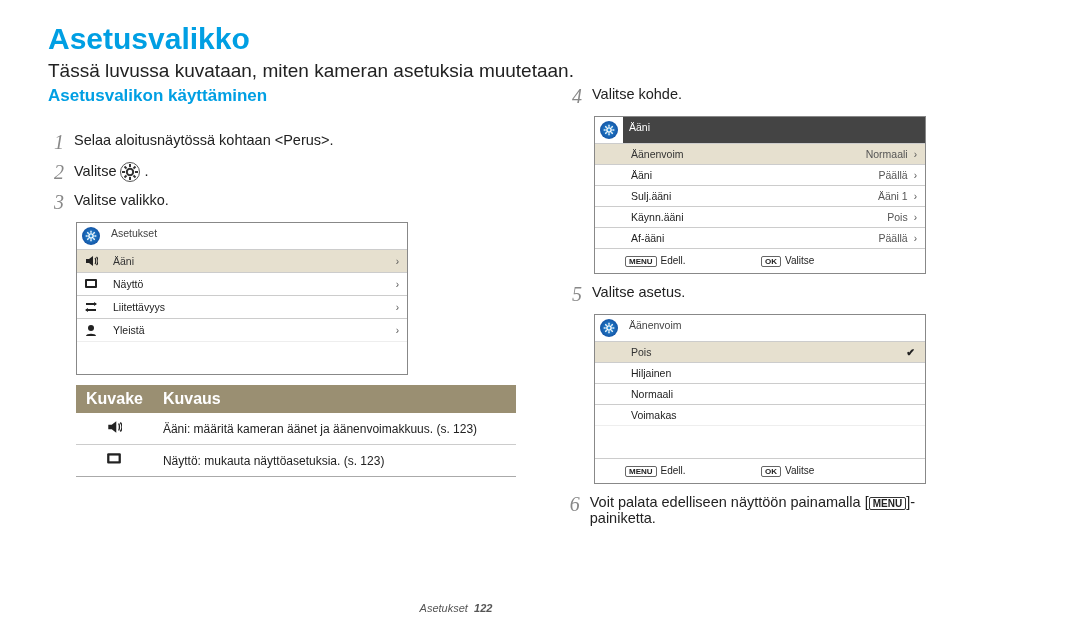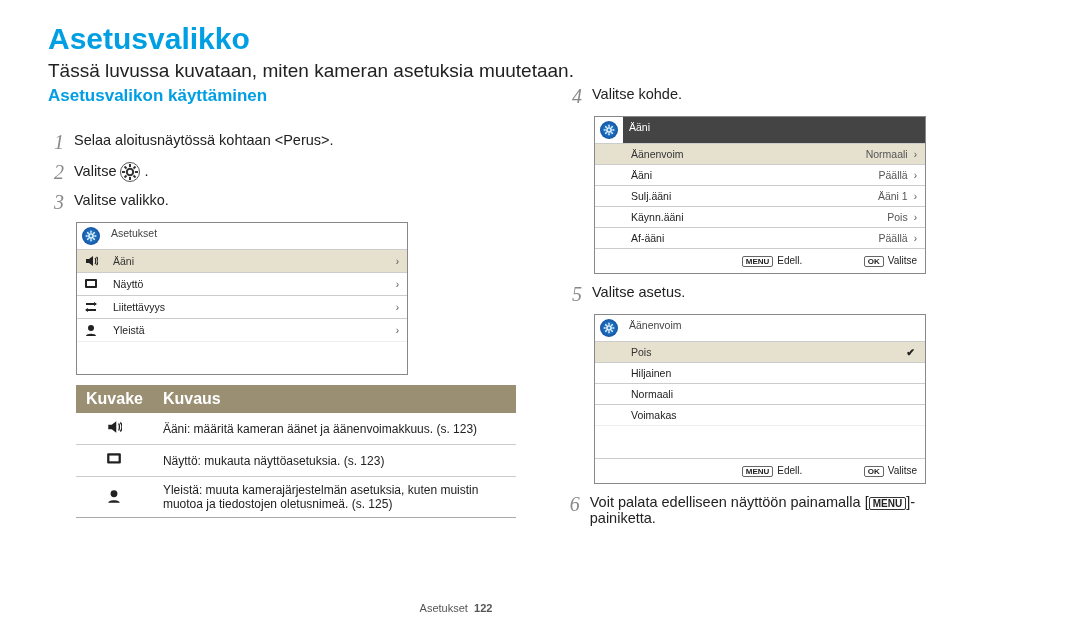--- a/index.html
+++ b/index.html
@@ -21,35 +21,35 @@
   .cam-gear { width:28px; display:flex; align-items:center; justify-content:center; padding:4px 0; }
   .cam-title { flex:1; padding:4px 6px; color:#fff; background:#444; font-size:10.5px; }
   .cam .pale-title { background:#fff; color:#444; }
   .cam-row { display:flex; align-items:center; border-top:1px solid #ccc; }
   .cam-icon-slot { width:28px; display:flex; justify-content:center; padding:4px 0; }
   .cam-row .label { flex:1; padding:4px 8px; }
   .cam-row .rval { padding:4px 6px; color:#555; white-space:nowrap; }
   .cam-row .chev { padding:4px 8px 4px 0; color:#555; font-size:10px; }
   .cam-row.active { background:#e6e0cf; }
   .cam-row.active .label { color:#333; }
-  .cam-footer { display:flex; gap:22px; padding:6px 8px 6px 30px; border-top:1px solid #ccc; font-size:10px; position:relative;justify-content:flex-end; }
+  .cam-footer { display:flex; gap:36px; padding:6px 8px 6px 30px; border-top:1px solid #ccc; font-size:10px; position:relative; }
   .cam-footer .badge { display:inline-block; border:1px solid #666; border-radius:2px; padding:0 3px; font-size:8px; font-weight:700; margin-right:4px; }
   .cam-blank { height:32px; border-top:1px solid #eee; }
   .cam-check { padding:0 10px; font-weight:700; }
   .cam-footer-flex { display:flex; }
   .cam-footer-flex > div:first-child { width:100px; }
 
   
   .ktable { width:100%; border-collapse:collapse; font-size:12px; margin-top:8px; margin-left:28px; width:440px; }
   .ktable th { background:#9a8f72; color:#fff; text-align:left; padding:5px 10px; font-weight:700; font-size:16px; }
   .ktable td { padding:6px 10px; border-bottom:1px solid #ccc; vertical-align:middle; }
   .ktable td:first-child { width:46px; text-align:center; }
   .ktable tr:last-child td { border-bottom:1px solid #aaa; }
 
-  .footer { position:absolute; bottom:16px; left:0; right:0; text-align:center; font-size:11px; color:#555; }
+  .footer { position:absolute; bottom:16px; left:0; right:0; text-align:center; font-size:11px; color:#555;font-style:italic; }
   .footer b { font-weight:700; }
 
   
   svg.ic { width:14px; height:14px; }
   svg.ic-lg { width:16px; height:16px; }
   svg.gear { width:18px; height:18px; }
   .gear-circle { display:inline-flex; width:18px; height:18px; border-radius:50%; align-items:center; justify-content:center; vertical-align:middle; }
   .gear-circle.outline { border:1px solid #555; }
   .gear-circle.blue { background:radial-gradient(circle,#2a90d9,#0b3d91); }
 </style>
@@ -185,26 +185,20 @@
                   <use href="#i-speaker"></use>
                 </svg></td>
           <td><span class="bold">Ääni</span><span>: määritä kameran äänet ja äänenvoimakkuus. (s. 123)</span></td>
         </tr>
         <tr>
           <td><svg class="ic-lg" viewBox="0 0 14 14">
                   <use href="#i-screen"></use>
                 </svg></td>
           <td><span class="bold">Näyttö</span><span>: mukauta näyttöasetuksia. (s. 123)</span></td>
         </tr>
-        <tr>
-          <td><svg class="ic-lg" viewBox="0 0 14 14">
-                  <use href="#i-user"></use>
-                </svg></td>
-          <td><span class="bold">Yleistä</span><span>: muuta kamerajärjestelmän asetuksia, kuten muistin muotoa ja tiedostojen oletusnimeä. (s. 125)</span></td>
-        </tr>
       </tbody>
         </table>
     </div>
 
     <div class="col">
       <div class="step">
         <div class="step-num">4</div>
         <div>Valitse kohde.</div>
       </div>
 

